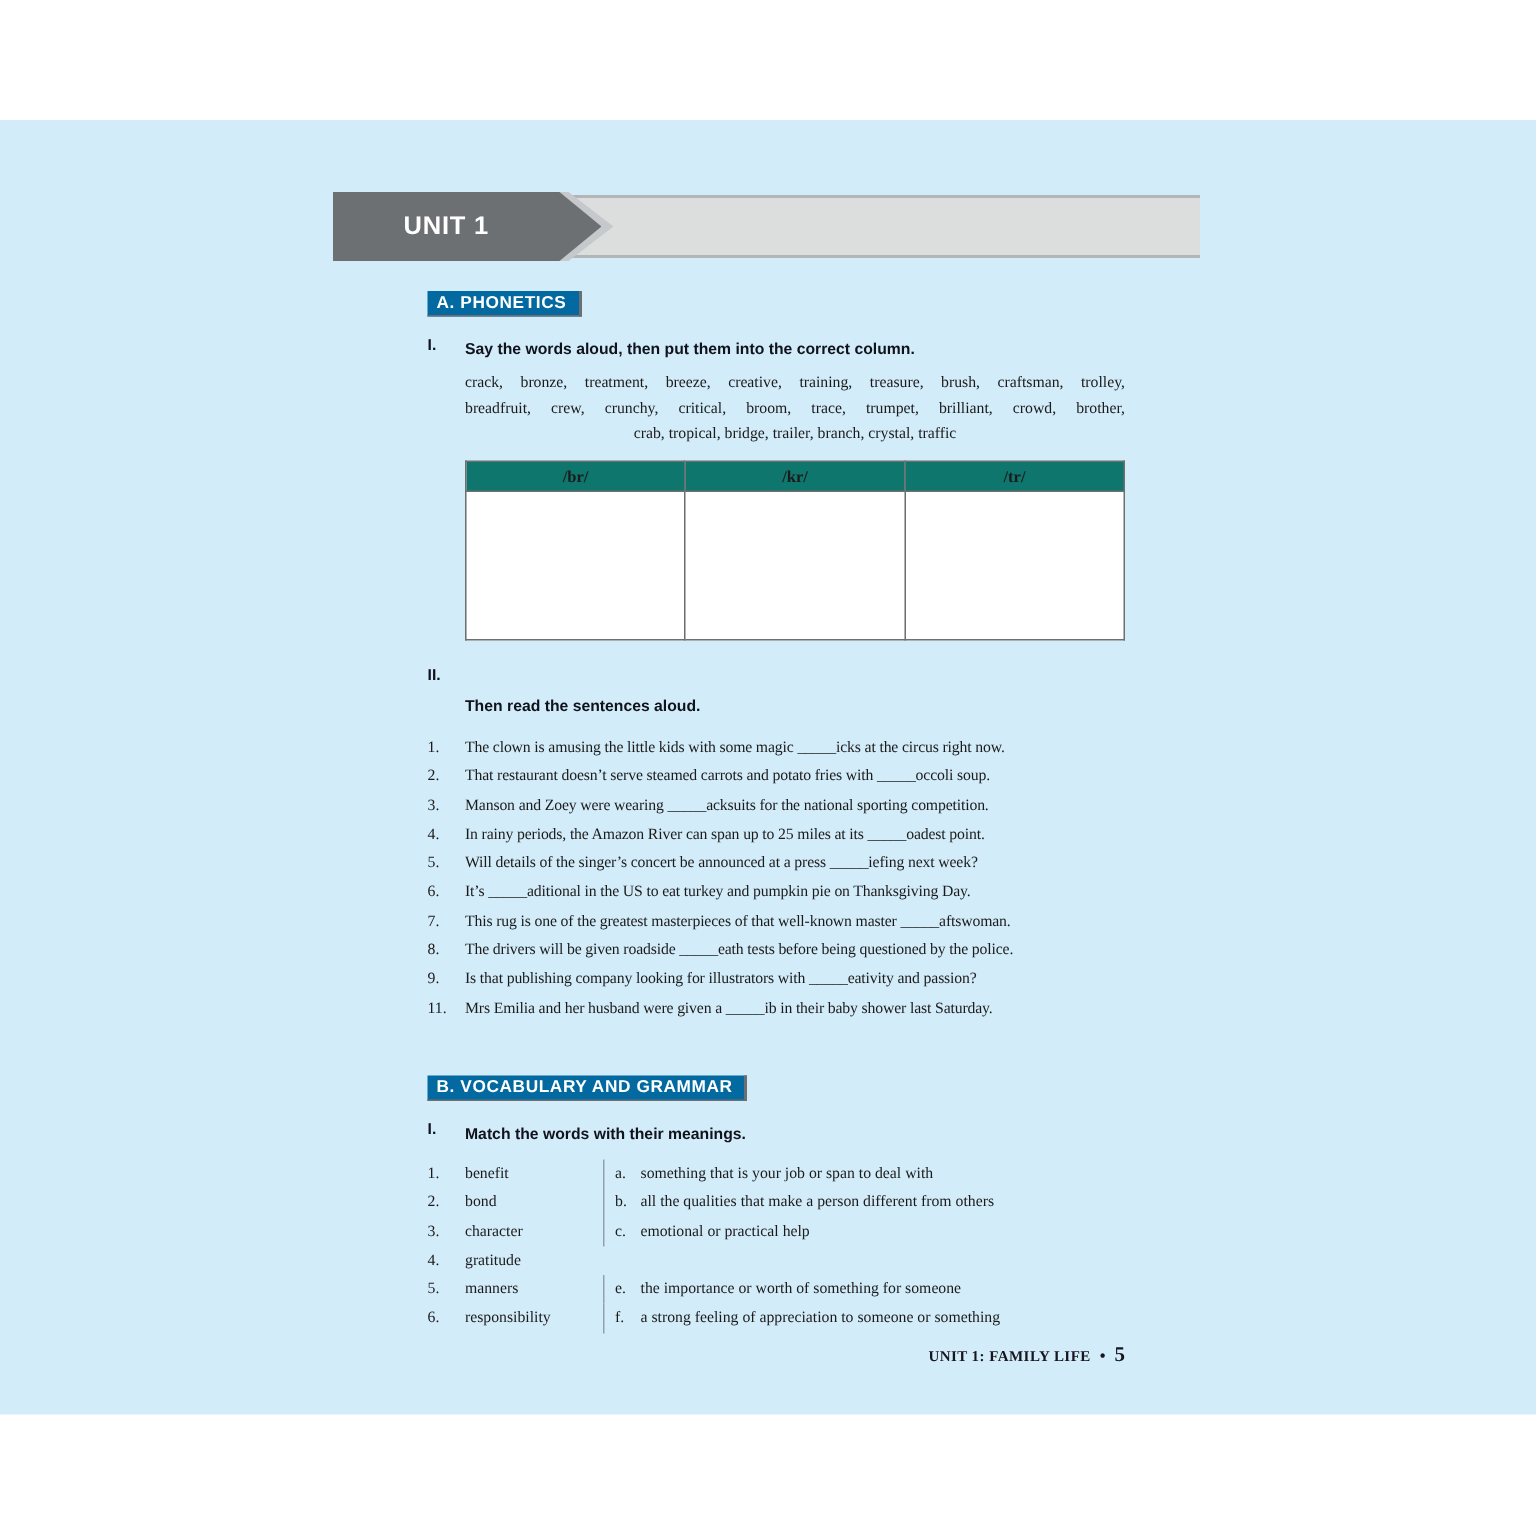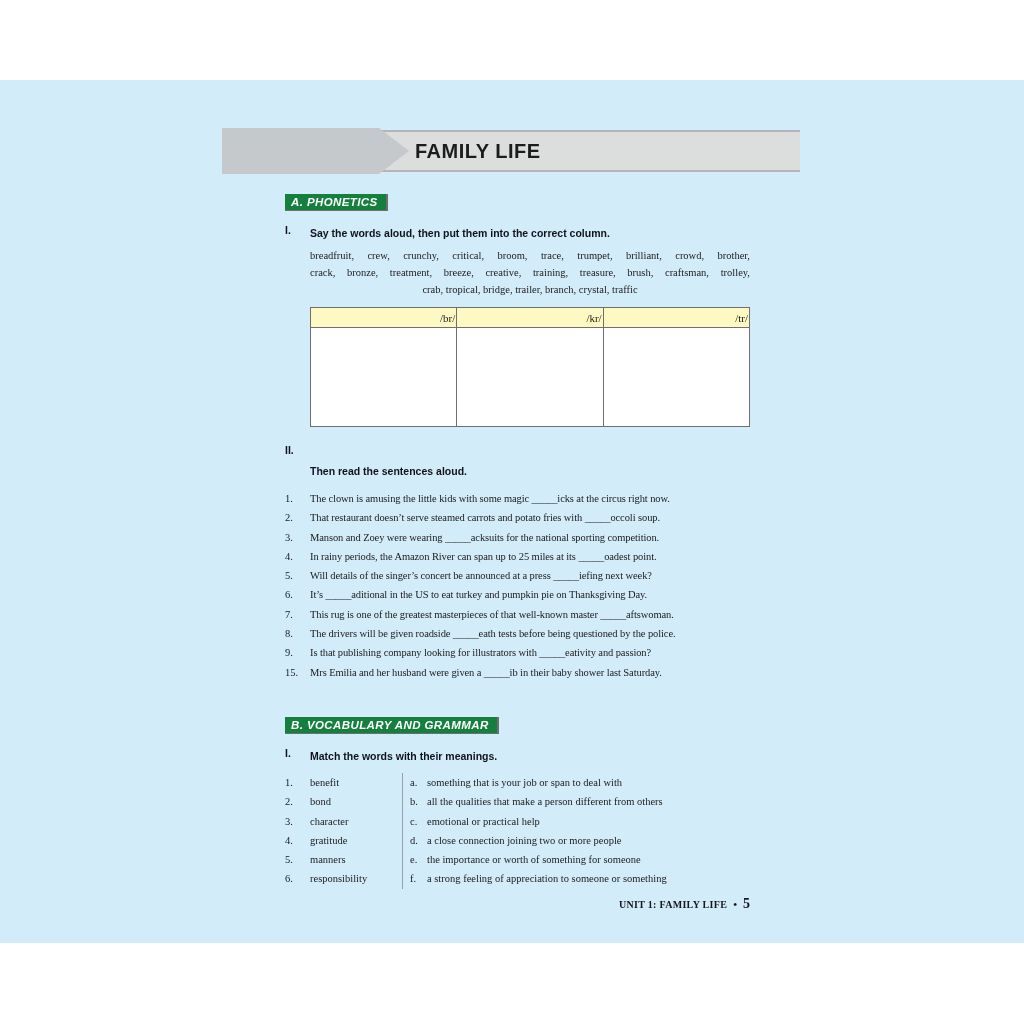--- a/index.html
+++ b/index.html
@@ -38,44 +38,44 @@
   }
   .banner-arrow span {
     display:inline-block; width:151px; text-align:center;
     font-size:17px; font-weight:bold; letter-spacing:0.5px;
   }
 
   
   .content { position:absolute; left:285px; top:112px; width:465px; }
 
   .badge {
-    display:inline-block; background:#15803d; color:#ffffff;
-    font-size:11.5px; font-weight:bold; font-style:italic;
+    display:inline-block; background:#0369a1; color:#ffffff;
+    font-size:11.5px; font-weight:bold; 
     letter-spacing:0.4px; padding:2px 8px 2px 6px;
     border-right:2px solid #6c6f71; border-bottom:1px solid #6c6f71;
   }
 
   .ex-heading { display:flex; color:#10131c; }
   .ex-num { width:25px; font-size:10.5px; font-weight:bold; flex:none; }
   .ex-text { flex:1; font-size:10.5px; font-weight:bold; line-height:18px; }
 
   .word-list { margin:5px 0 0 25px; width:440px; }
   .word-line {
     font-family:"Liberation Serif", serif; color:#1b1b1b;
     font-size:10.5px; line-height:17px; white-space:nowrap;text-align:center;
   }
   .word-line.just { text-align:justify; text-align-last:justify; }
 
   table.phon {
     margin:9px 0 0 25px; width:440px; border-collapse:collapse; table-layout:fixed;
   }
   table.phon th {
-    border:1px solid #6f6f6f; background:#fef9c3; height:17px;
-    font-family:"Liberation Serif", serif; font-weight:normal;
-    font-size:11px; color:#1b1b1b; text-align:right;
+    border:1px solid #6f6f6f; background:#0f766e; height:17px;
+    font-family:"Liberation Serif", serif; font-weight:bold;
+    font-size:11px; color:#1b1b1b; text-align:center;
   }
   table.phon td { border:1px solid #6f6f6f; background:#ffffff; height:96px; }
 
   .ex2-heading { margin-top:17px; }
 
   .sentences { margin-top:9px; }
   .sent-row { display:flex; line-height:19.3px; }
   .sent-num {
     width:25px; flex:none; font-family:"Liberation Serif", serif;
     font-size:10.5px; color:#1b1b1b;
@@ -108,37 +108,39 @@
   .footer-bullet { font-size:11px; padding:0 2px; }
   .footer-page { font-size:14px; }
 </style>
 </head>
 <body>
 
 <div class="page">
 
   <div class="banner">
     <div class="banner-bar"></div>
-    <div class="banner-title">FAMILY LIFE</div>
     <div class="banner-arrow-outline"></div>
+    <div class="banner-arrow">
+      <span>UNIT 1</span>
+    </div>
   </div>
 
   <div class="content">
 
     
     <div class="badge">A. PHONETICS</div>
 
     <div class="ex-heading" style="margin-top:13px;">
       <span class="ex-num">I.</span>
       <span class="ex-text">Say the words aloud, then put them into the correct column.</span>
     </div>
 
     <div class="word-list">
+      <div class="word-line just">crack, bronze, treatment, breeze, creative, training, treasure, brush, craftsman, trolley,</div>
       <div class="word-line just">breadfruit, crew, crunchy, critical, broom, trace, trumpet, brilliant, crowd, brother,</div>
-      <div class="word-line just">crack, bronze, treatment, breeze, creative, training, treasure, brush, craftsman, trolley,</div>
       <div class="word-line">crab, tropical, bridge, trailer, branch, crystal, traffic</div>
     </div>
 
     <table class="phon">
       <tbody>
           <tr>
         <th>/br/</th>
         <th>/kr/</th>
         <th>/tr/</th>
       </tr>
@@ -189,21 +191,21 @@
       </div>
       <div class="sent-row">
         <span class="sent-num">8.</span>
         <span class="sent-text">The drivers will be given roadside _____eath tests before being questioned by the police.</span>
       </div>
       <div class="sent-row">
         <span class="sent-num">9.</span>
         <span class="sent-text">Is that publishing company looking for illustrators with _____eativity and passion?</span>
       </div>
       <div class="sent-row">
-        <span class="sent-num">15.</span>
+        <span class="sent-num">11.</span>
         <span class="sent-text">Mrs Emilia and her husband were given a _____ib in their baby shower last Saturday.</span>
       </div>
     </div>
 
     
     <div>
       <div class="badge vocab-badge">B. VOCABULARY AND GRAMMAR</div>
     </div>
 
     <div class="ex-heading match-heading">
@@ -223,21 +225,20 @@
         <span class="match-right"><span class="match-letter">b.</span><span>all the qualities that make a person different from others</span></span>
       </div>
       <div class="match-row">
         <span class="match-num">3.</span>
         <span class="match-word">character</span>
         <span class="match-right"><span class="match-letter">c.</span><span>emotional or practical help</span></span>
       </div>
       <div class="match-row">
         <span class="match-num">4.</span>
         <span class="match-word">gratitude</span>
-        <span class="match-right"><span class="match-letter">d.</span><span>a close connection joining two or more people</span></span>
       </div>
       <div class="match-row">
         <span class="match-num">5.</span>
         <span class="match-word">manners</span>
         <span class="match-right"><span class="match-letter">e.</span><span>the importance or worth of something for someone</span></span>
       </div>
       <div class="match-row">
         <span class="match-num">6.</span>
         <span class="match-word">responsibility</span>
         <span class="match-right"><span class="match-letter">f.</span><span>a strong feeling of appreciation to someone or something</span></span>

